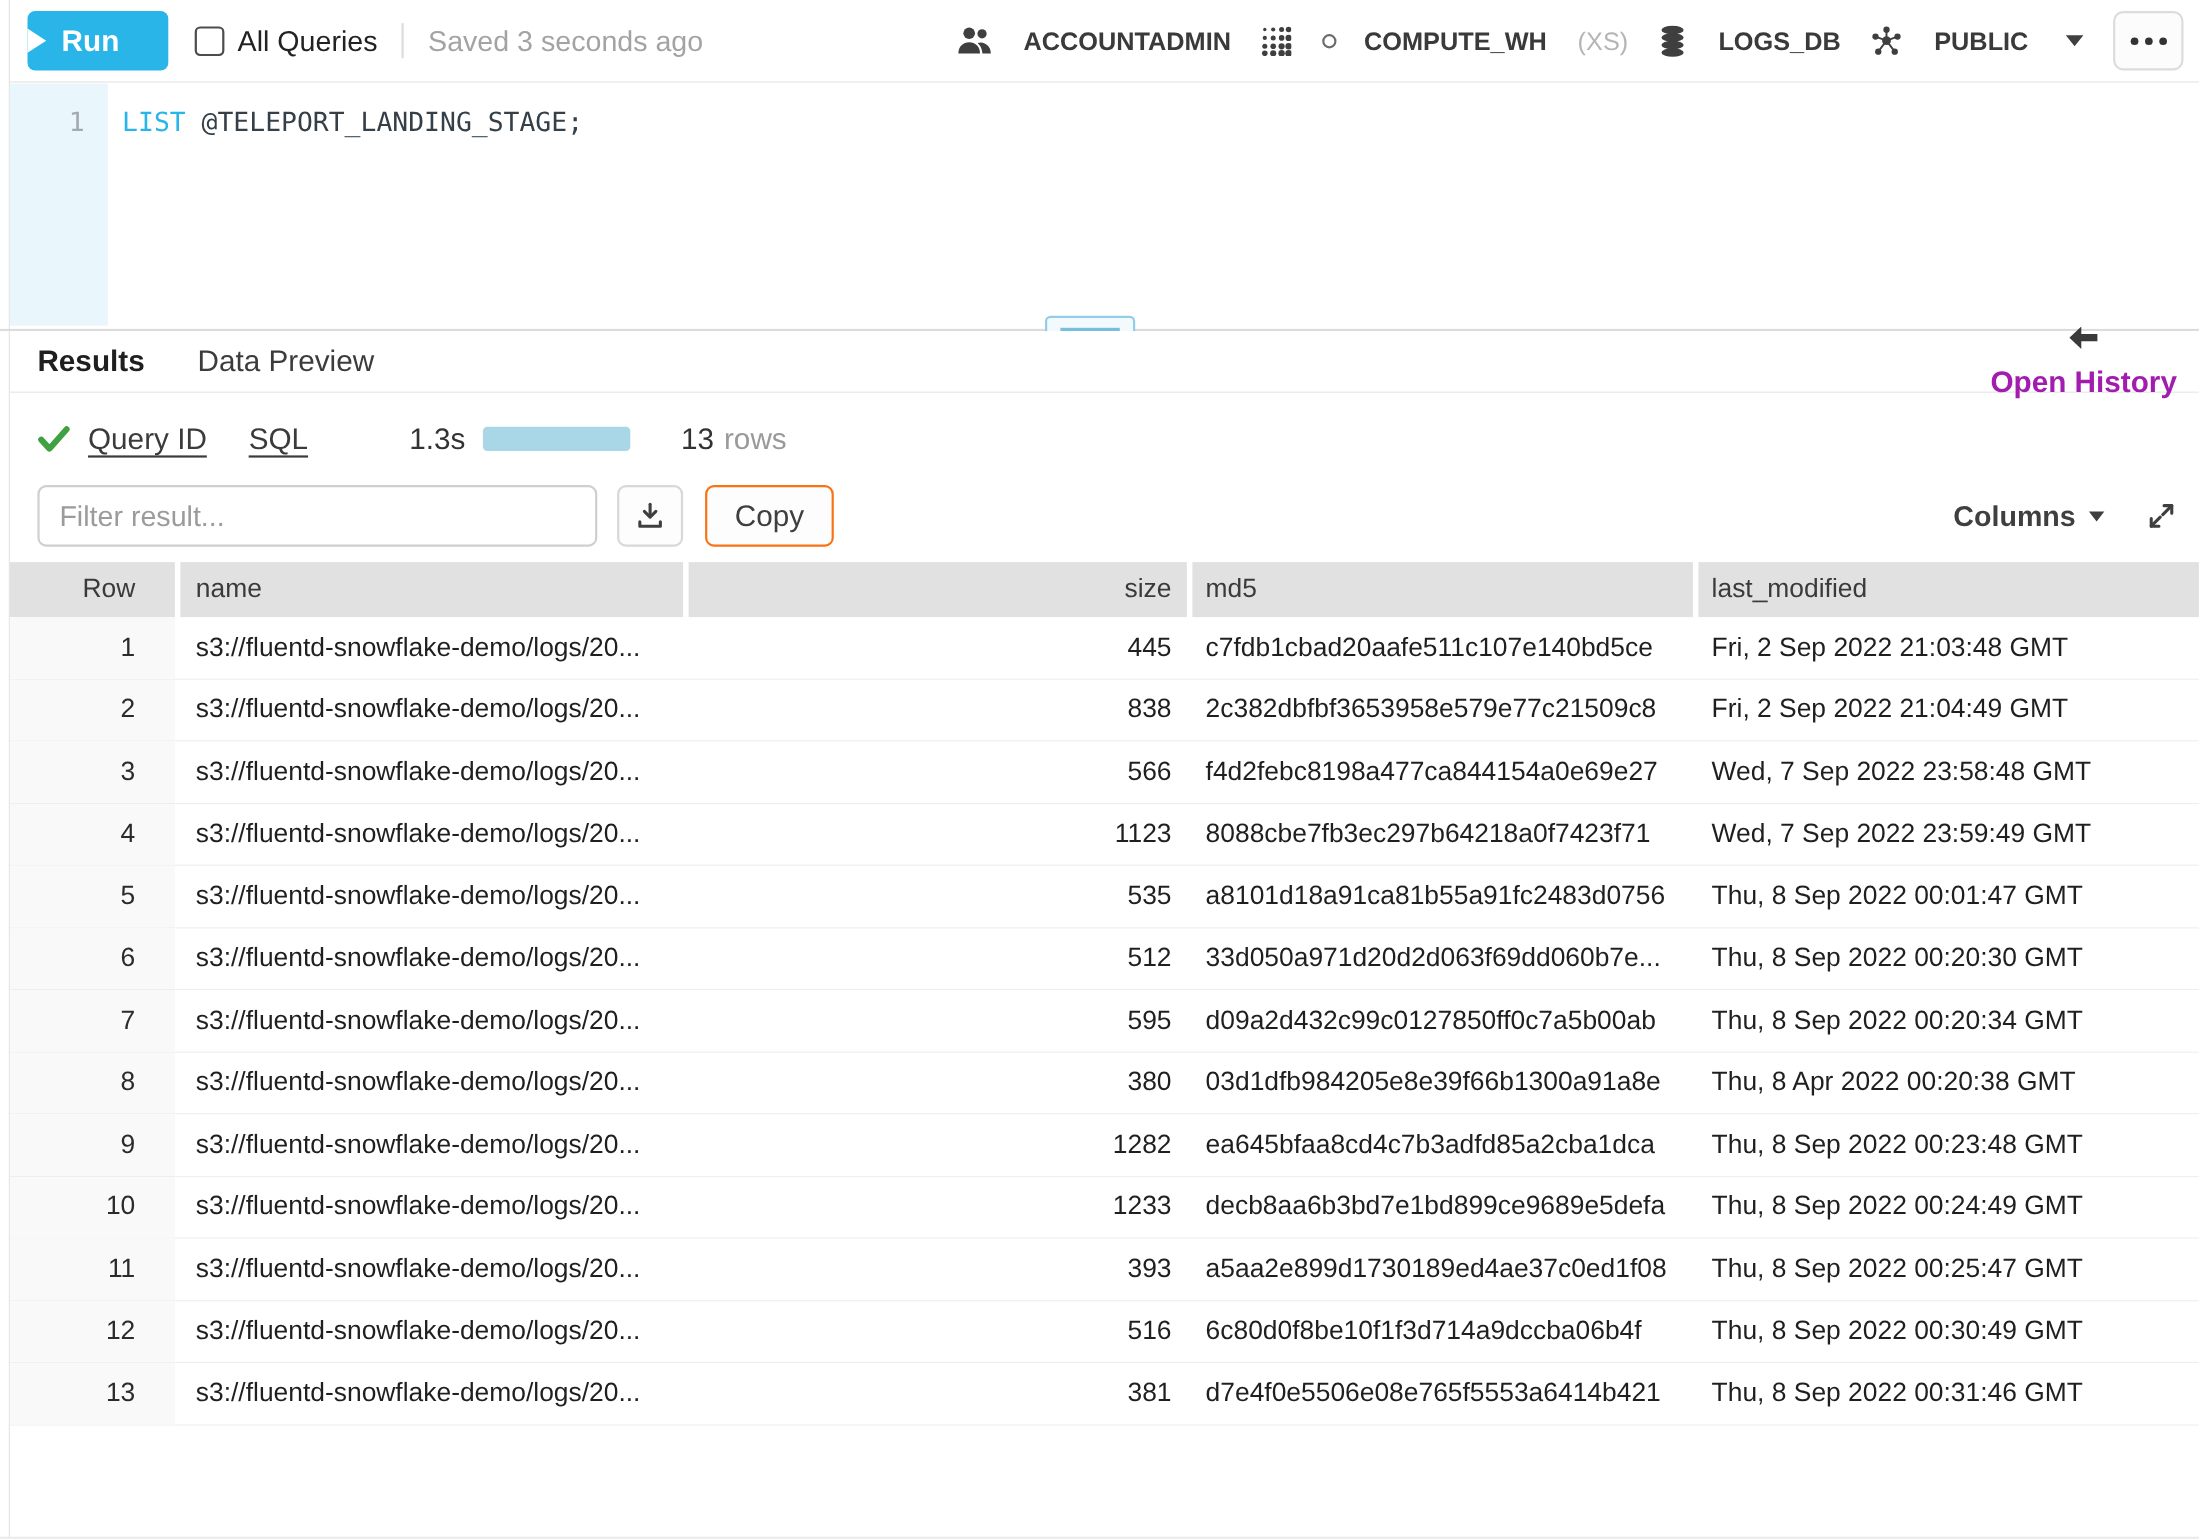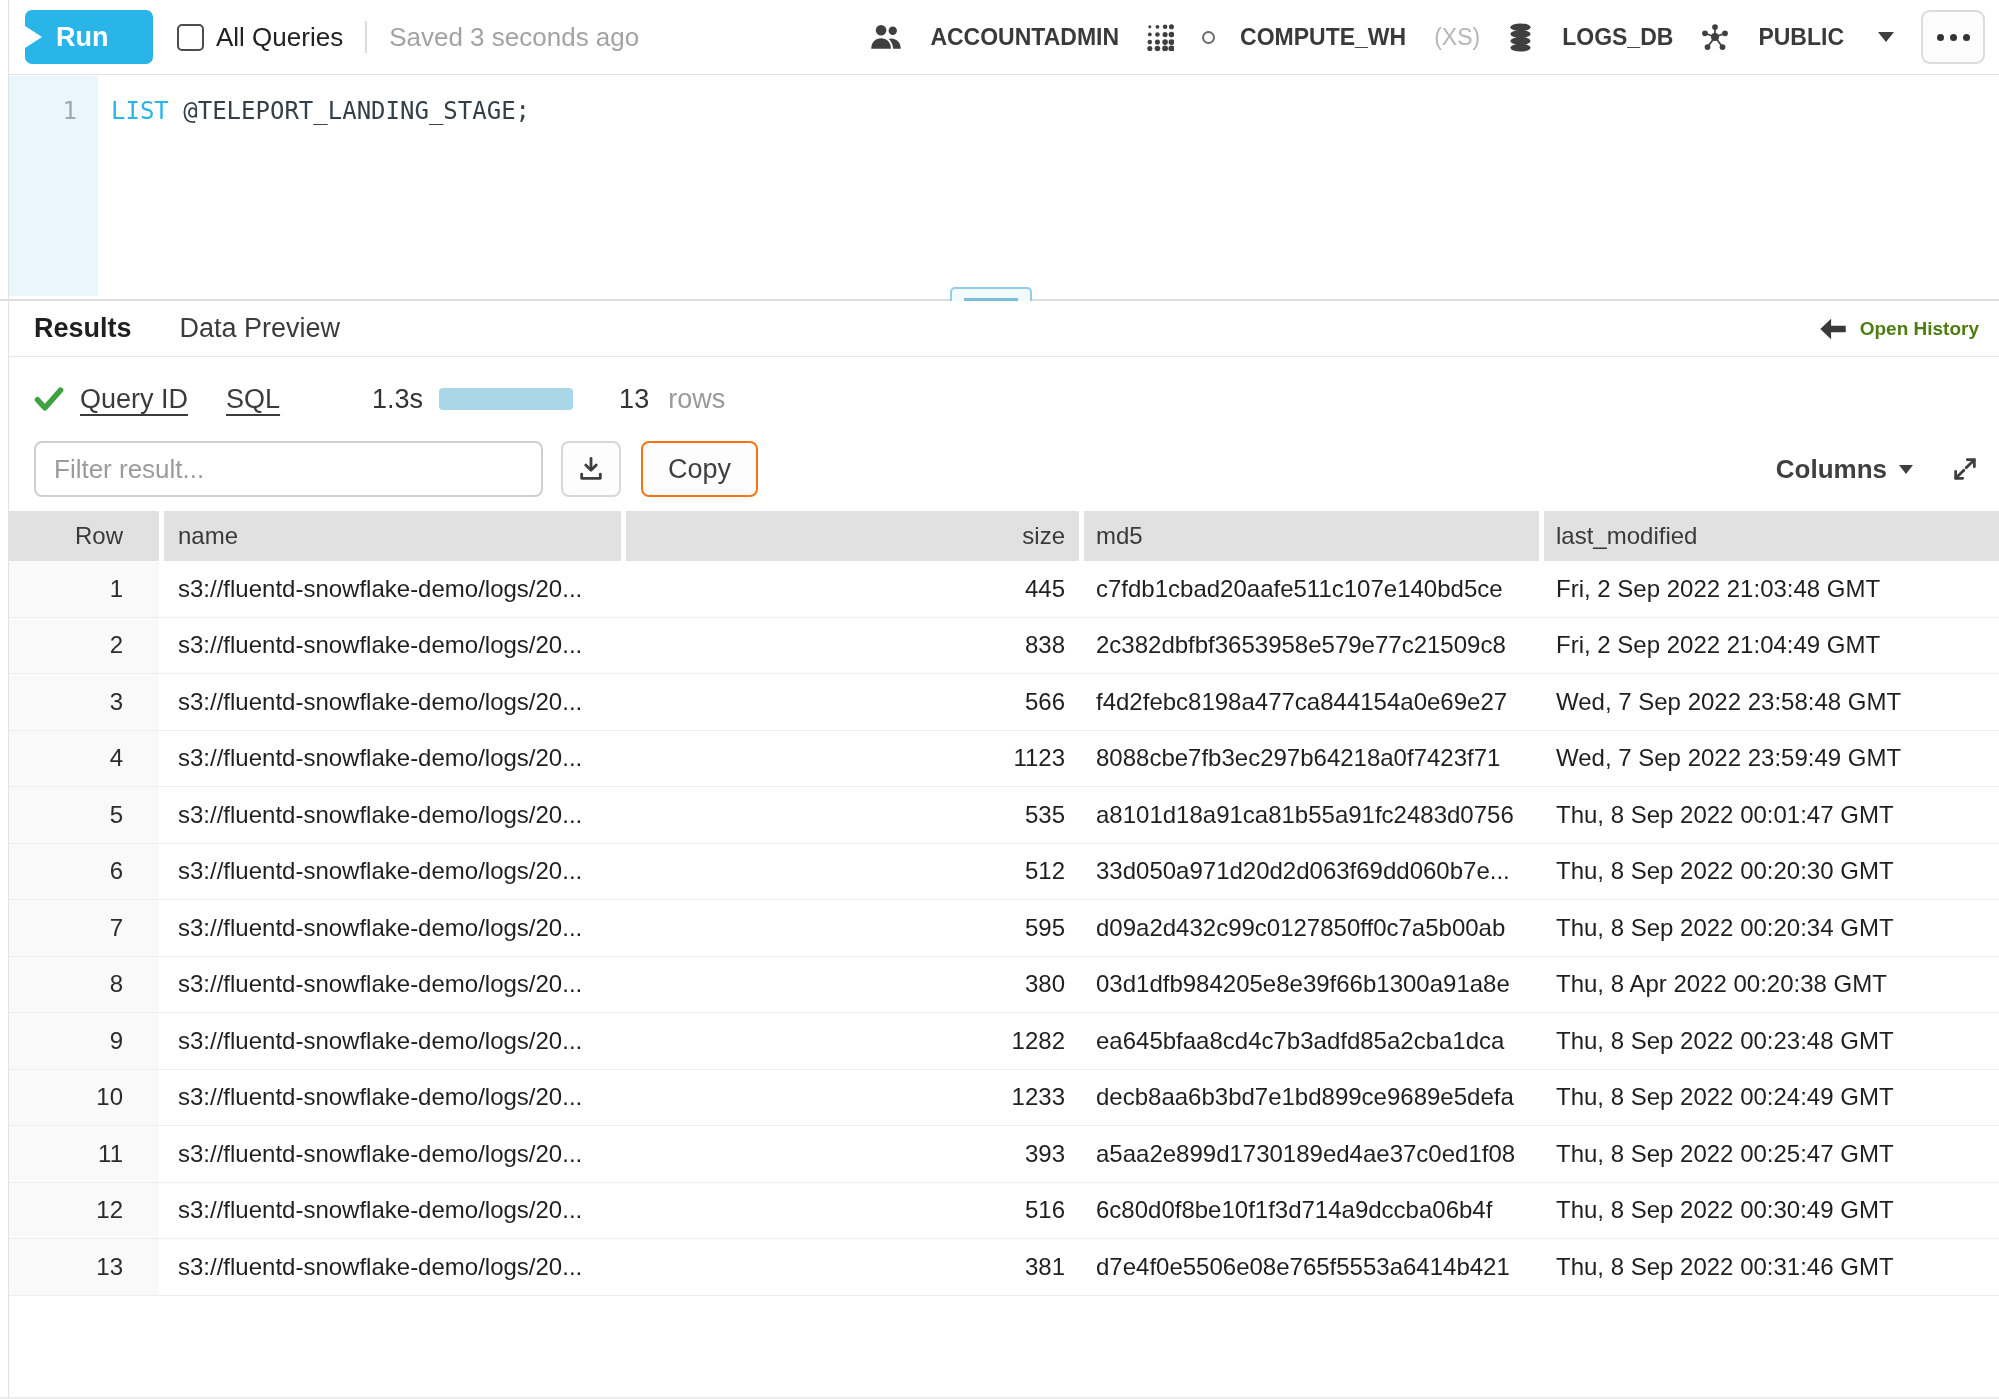--- a/index.html
+++ b/index.html
@@ -44,29 +44,29 @@
   .split-handle { position:absolute; left:950px; top:287px; width:82px; height:25px; background:#f2fafd;
                   border:2px solid #93cde7; border-radius:5px; display:flex; align-items:center; justify-content:center; cursor:row-resize; }
   .split-handle i { width:54px; height:3px; background:#79bfdb; }
 
   
   .results { position:absolute; left:9px; right:0; top:301px; bottom:2px; background:#fff; }
   .tabbar { height:56px; border-bottom:1px solid #e6e6e6; display:flex; align-items:center; padding:0 20px 0 25px; }
   .tab { font-size:27px; color:#3c3c3c; cursor:pointer; }
   .tab.active { font-weight:700; color:#1f1f1f; }
   .tab + .tab { margin-left:48px; }
-  .open-history { margin-left:auto; display:flex; align-items:center; gap:13px; font-size:19px; font-weight:600; color:#4d7c0f; cursor:pointer; }
+  .open-history { margin-left:auto; display:flex; align-items:center; gap:13px; font-size:27px; font-weight:600; color:#a21caf; cursor:pointer;flex-direction:column; }
 
   .statusrow { display:flex; align-items:center; padding-left:25px; margin-top:16px; height:52px; font-size:27px; color:#3b3b3b; }
   .qlink { margin-left:16px; text-decoration:underline; text-underline-offset:6px; cursor:pointer; color:#3b3b3b; }
   .qlink.sql { margin-left:38px; }
   .dur { margin-left:92px; color:#333; }
   .progress { margin-left:16px; width:134px; height:22px; border-radius:4px; background:#a9d7e8; }
   .rowcount { margin-left:46px; color:#333; }
-  .rows-word { color:#9a9a9a; margin-left:19px; }
+  .rows-word { color:#9a9a9a; margin-left:9px; }
 
   .filterrow { display:flex; align-items:center; padding:0 20px 0 25px; margin-top:14px; height:60px; }
   .filter-input { width:509px; height:56px; border:2px solid #cfcfcf; border-radius:8px; font-size:26px; padding:0 18px;
                   color:#333; font-family:inherit; outline:none; }
   .filter-input::placeholder { color:#9b9b9b; }
   .icon-btn { margin-left:18px; width:60px; height:56px; border:2px solid #d8d8d8; border-radius:8px; background:#fdfdfd;
               display:flex; align-items:center; justify-content:center; cursor:pointer; }
   .copy-btn { margin-left:20px; height:56px; padding:0 25px; border:2px solid #f97316; border-radius:8px; background:#fdfdfd;
               font-size:27px; color:#3f3f3f; display:flex; align-items:center; font-family:inherit; cursor:pointer; }
   .columns-group { margin-left:auto; display:flex; align-items:center; gap:12px; font-size:26px; font-weight:600; color:#3f3f3f; cursor:pointer; }

